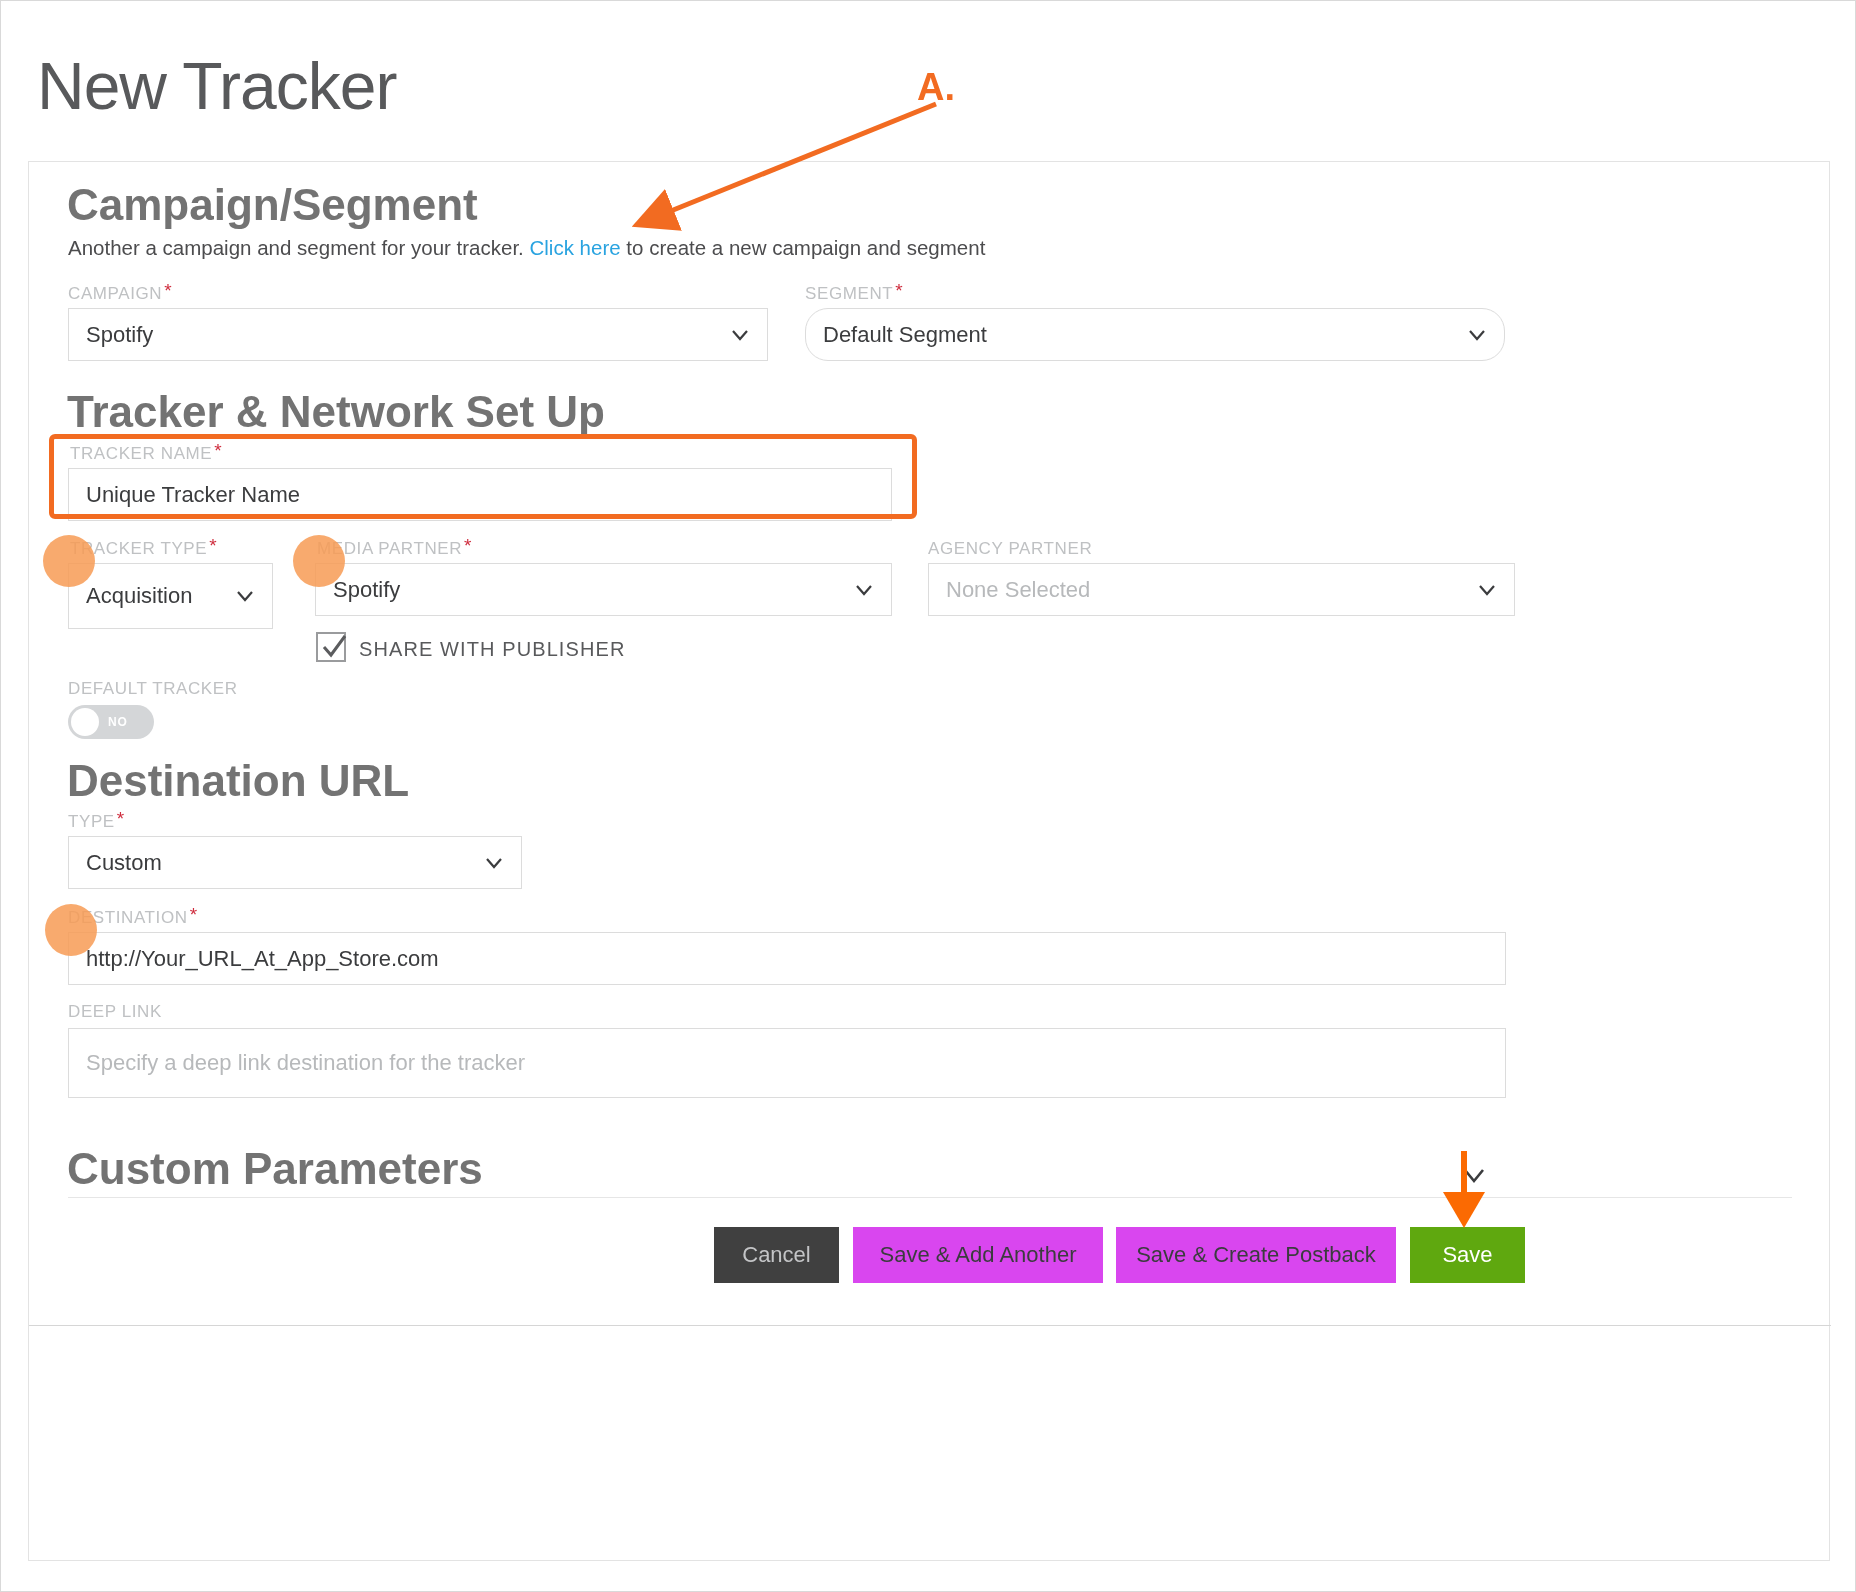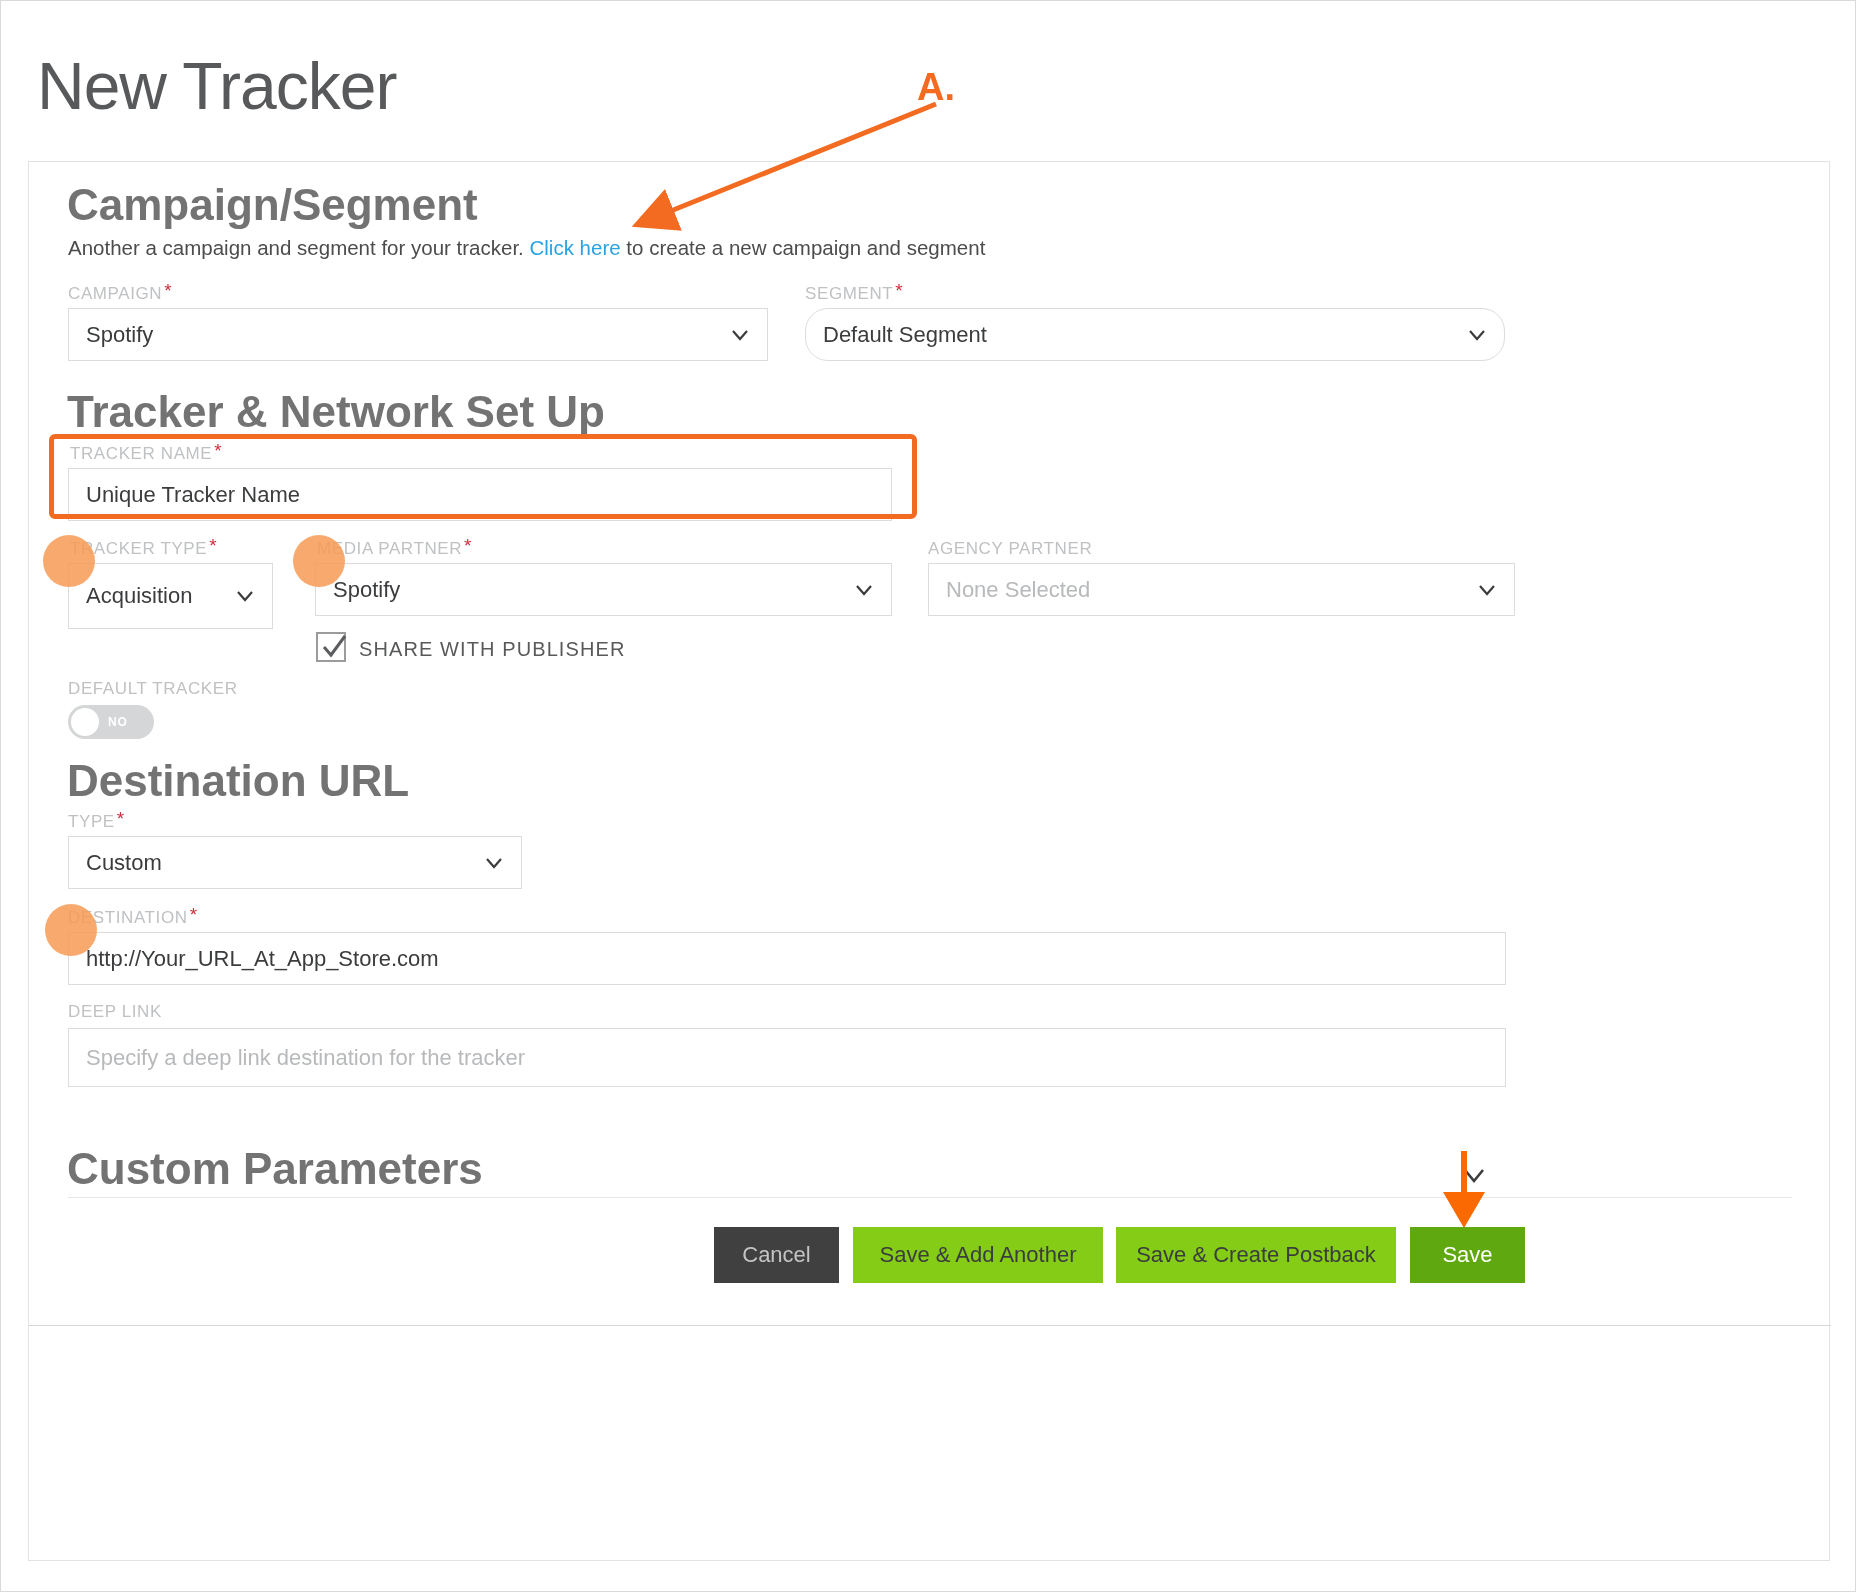--- a/index.html
+++ b/index.html
@@ -82,21 +82,21 @@
     color:#fff; letter-spacing:0.8px;
   }
   .divider{
     position:absolute; height:1px; background:#e6e6e6;
   }
   .btn{
     position:absolute; height:56px; border:none; cursor:pointer;
     font-size:22px; font-family:"Liberation Sans", sans-serif;
     display:flex; align-items:center; justify-content:center;
   }
-  .btn-grey{ background:#84cc16; color:#3b3c3e; }
+  .btn-grey{ background:#d946ef; color:#3b3c3e; }
   .btn-disabled{ background:#404040; color:#c3c4c6; }
   .btn-green{ background:#5fa80f; color:#ffffff; }
   .ann-label{
     position:absolute; font-size:38px; font-weight:bold; color:#f26b21;
     font-family:"Liberation Sans", sans-serif;
   }
   .ann-svg{ position:absolute; left:0; top:0; pointer-events:none; }
 </style>
 </head>
 <body>
@@ -216,21 +216,21 @@
     <div class="flabel" style="left:39px; top:744px;">
       <span>DESTINATION</span><span class="req">*</span>
     </div>
     <div class="field" style="left:39px; top:770px; width:1438px; height:53px;">
       <span class="val">http://Your_URL_At_App_Store.com</span>
     </div>
 
     <div class="flabel" style="left:39px; top:840px;">
       <span>DEEP LINK</span>
     </div>
-    <div class="field" style="left:39px; top:866px; width:1438px; height:59px;">
+    <div class="field" style="left:39px; top:866px; width:1438px; height:70px;">
       <span class="val ph">Specify a deep link destination for the tracker</span>
     </div>
 
     <div class="sec-h" style="left:38px; top:982px;">Custom Parameters</div>
     <span style="position:absolute; left:1430px; top:998px; width:30px; height:30px;">
       <svg width="30" height="30" viewBox="0 0 30 30">
           <polyline points="6,10 15,21 24,10" fill="none" stroke="#3b3c3e" stroke-width="2.6"></polyline>
         </svg>
     </span>
     <div class="divider" style="left:39px; top:1035px; width:1724px;"></div>

